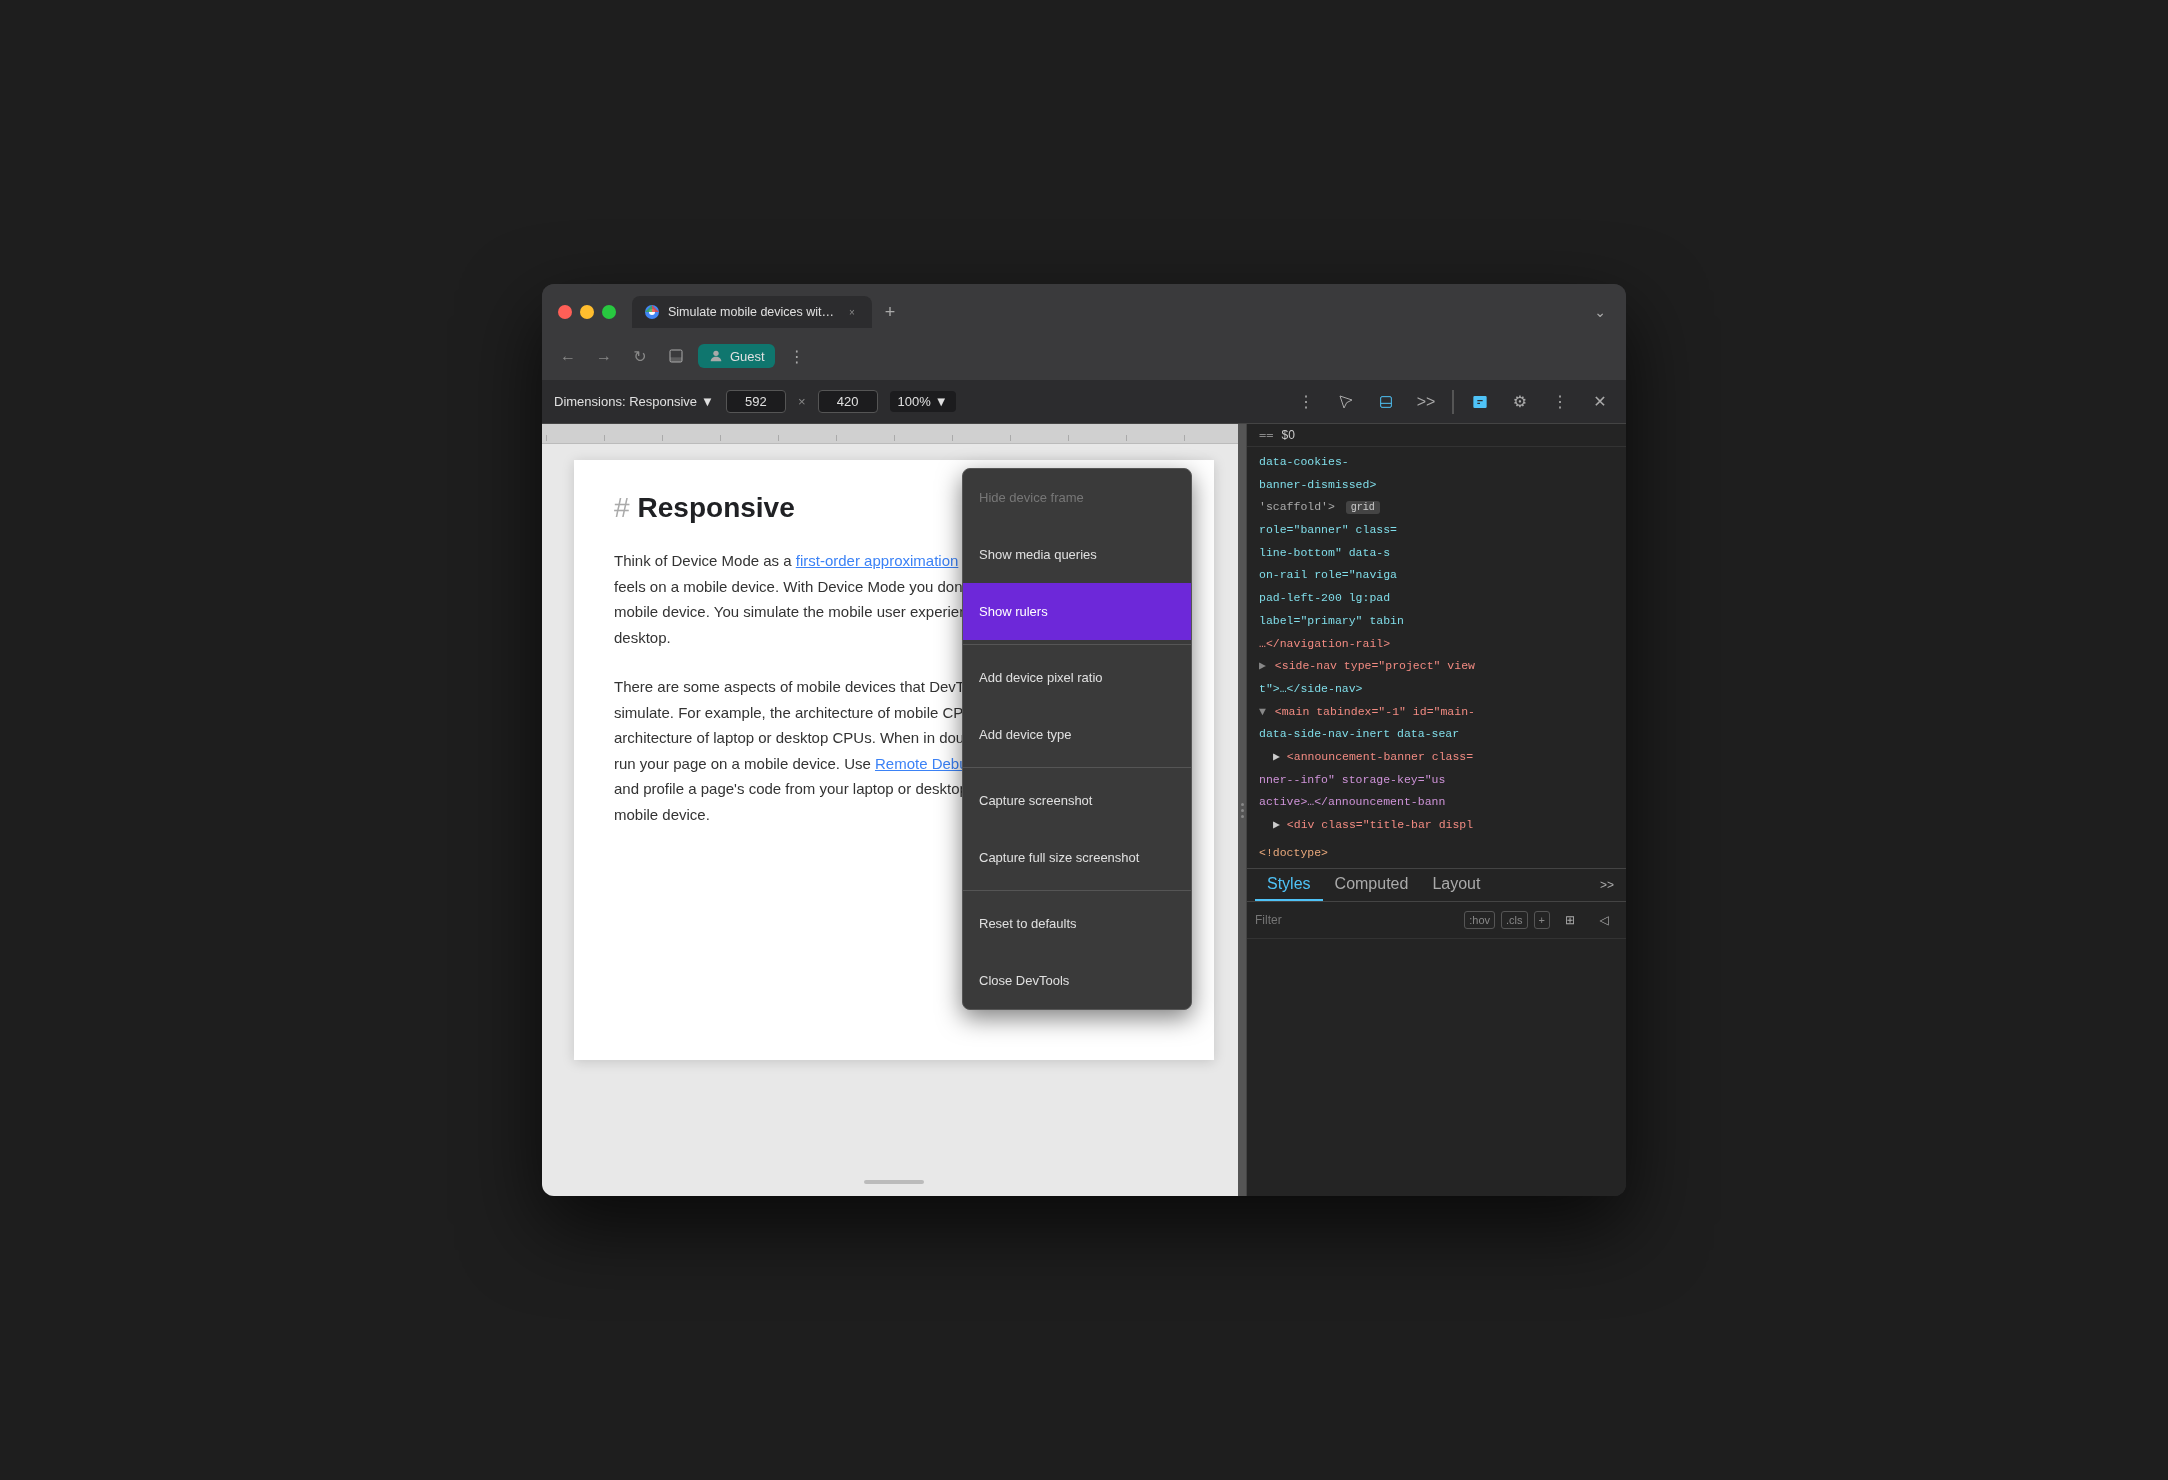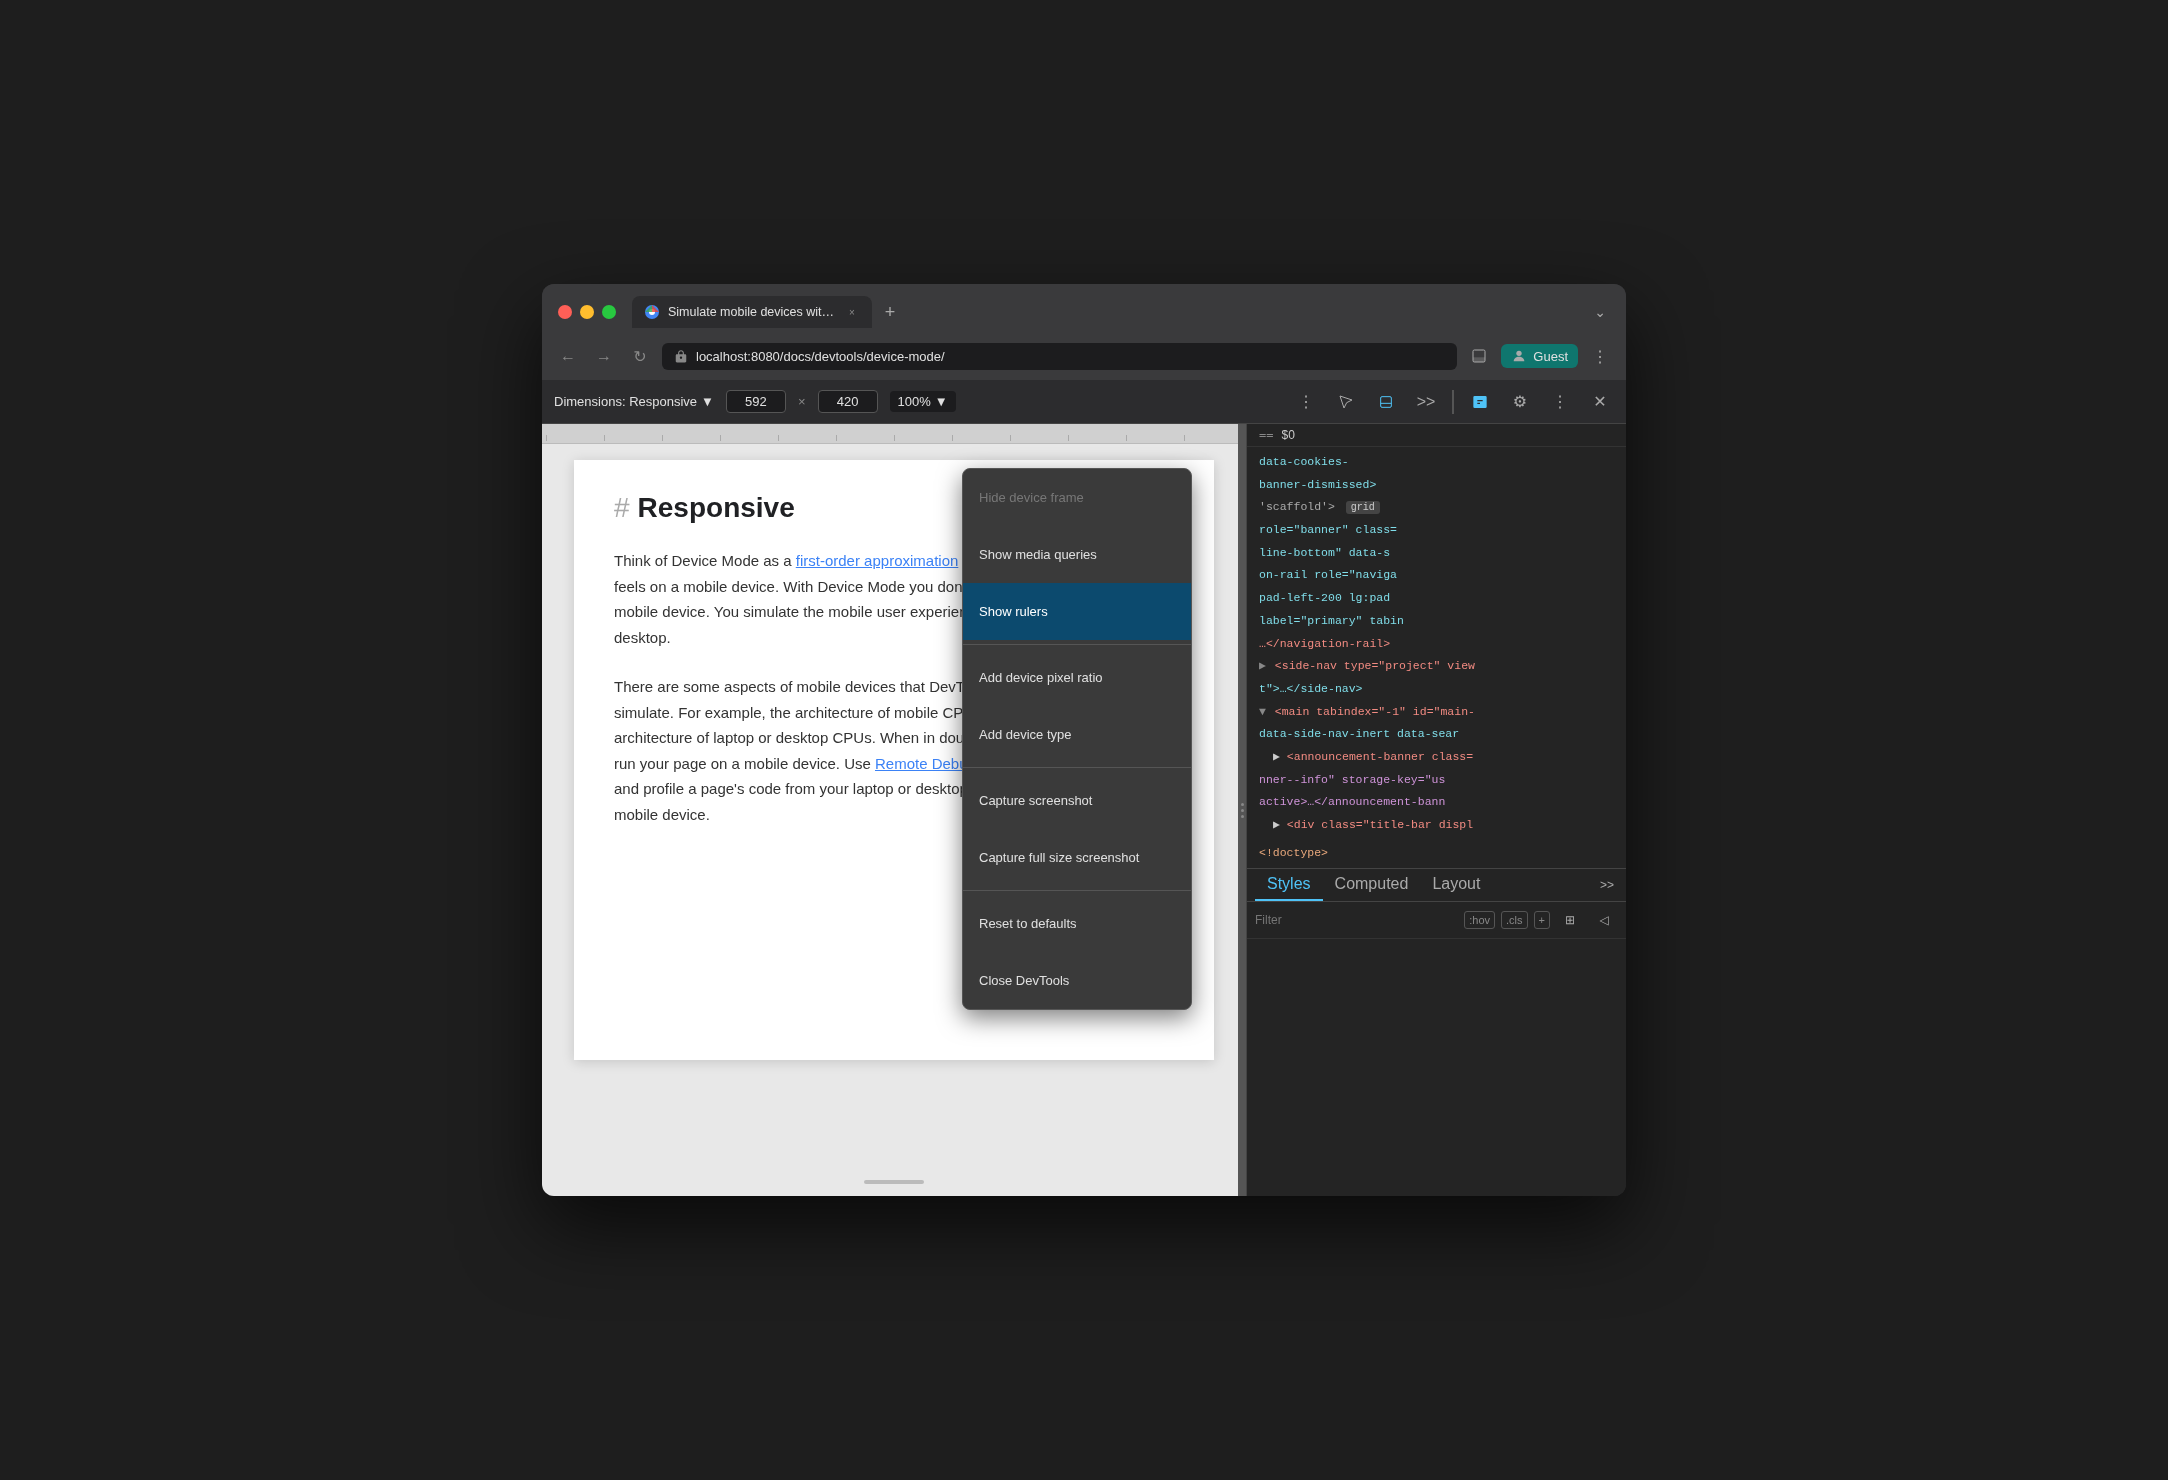--- a/index.html
+++ b/index.html
@@ -496,21 +496,21 @@
     .menu-item {
       padding: 21px 16px;
       font-size: 13px;
       color: #e0e0e0;
       cursor: pointer;
       display: flex;
       align-items: center;
     }
 
     .menu-item.active {
-      background: #0c4a6e;
+      background: #6d28d9;
       color: white;
     }
 
     .menu-item.disabled {
       color: #777;
       cursor: default;
     }
 
     .menu-separator {
       height: 1px;
@@ -545,26 +545,20 @@
         <div class="new-tab-btn">+</div>
         <div class="chevron-down">⌄</div>
       </div>
     </div>
   </div>
 
   <div class="address-bar">
     <div class="nav-btn">←</div>
     <div class="nav-btn">→</div>
     <div class="nav-btn">↻</div>
-    <div class="url-bar">
-      <svg width="14" height="14" viewBox="0 0 24 24" fill="#888">
-        <path d="M12 2C9.24 2 7 4.24 7 7v2H5c-1.1 0-2 .9-2 2v10c0 1.1.9 2 2 2h14c1.1 0 2-.9 2-2V11c0-1.1-.9-2-2-2h-2V7c0-2.76-2.24-5-5-5zm0 2c1.66 0 3 1.34 3 3v2H9V7c0-1.66 1.34-3 3-3zm0 9c1.1 0 2 .9 2 2s-.9 2-2 2-2-.9-2-2 .9-2 2-2z"></path>
-      </svg>
-      <span class="url-text">localhost:8080/docs/devtools/device-mode/</span>
-    </div>
     <div class="address-actions">
       <div class="toolbar-icon-btn">
         <svg width="16" height="16" viewBox="0 0 24 24" fill="#aaa">
             <rect x="3" y="3" width="18" height="18" rx="2" fill="none" stroke="#aaa" stroke-width="1.5"></rect>
             <rect x="3" y="14" width="18" height="7" rx="0" fill="#aaa" opacity="0.3"></rect>
           </svg>
       </div>
       <div class="profile-btn">
         <svg width="16" height="16" viewBox="0 0 24 24" fill="#aaa">
             <circle cx="12" cy="8" r="4"></circle>

